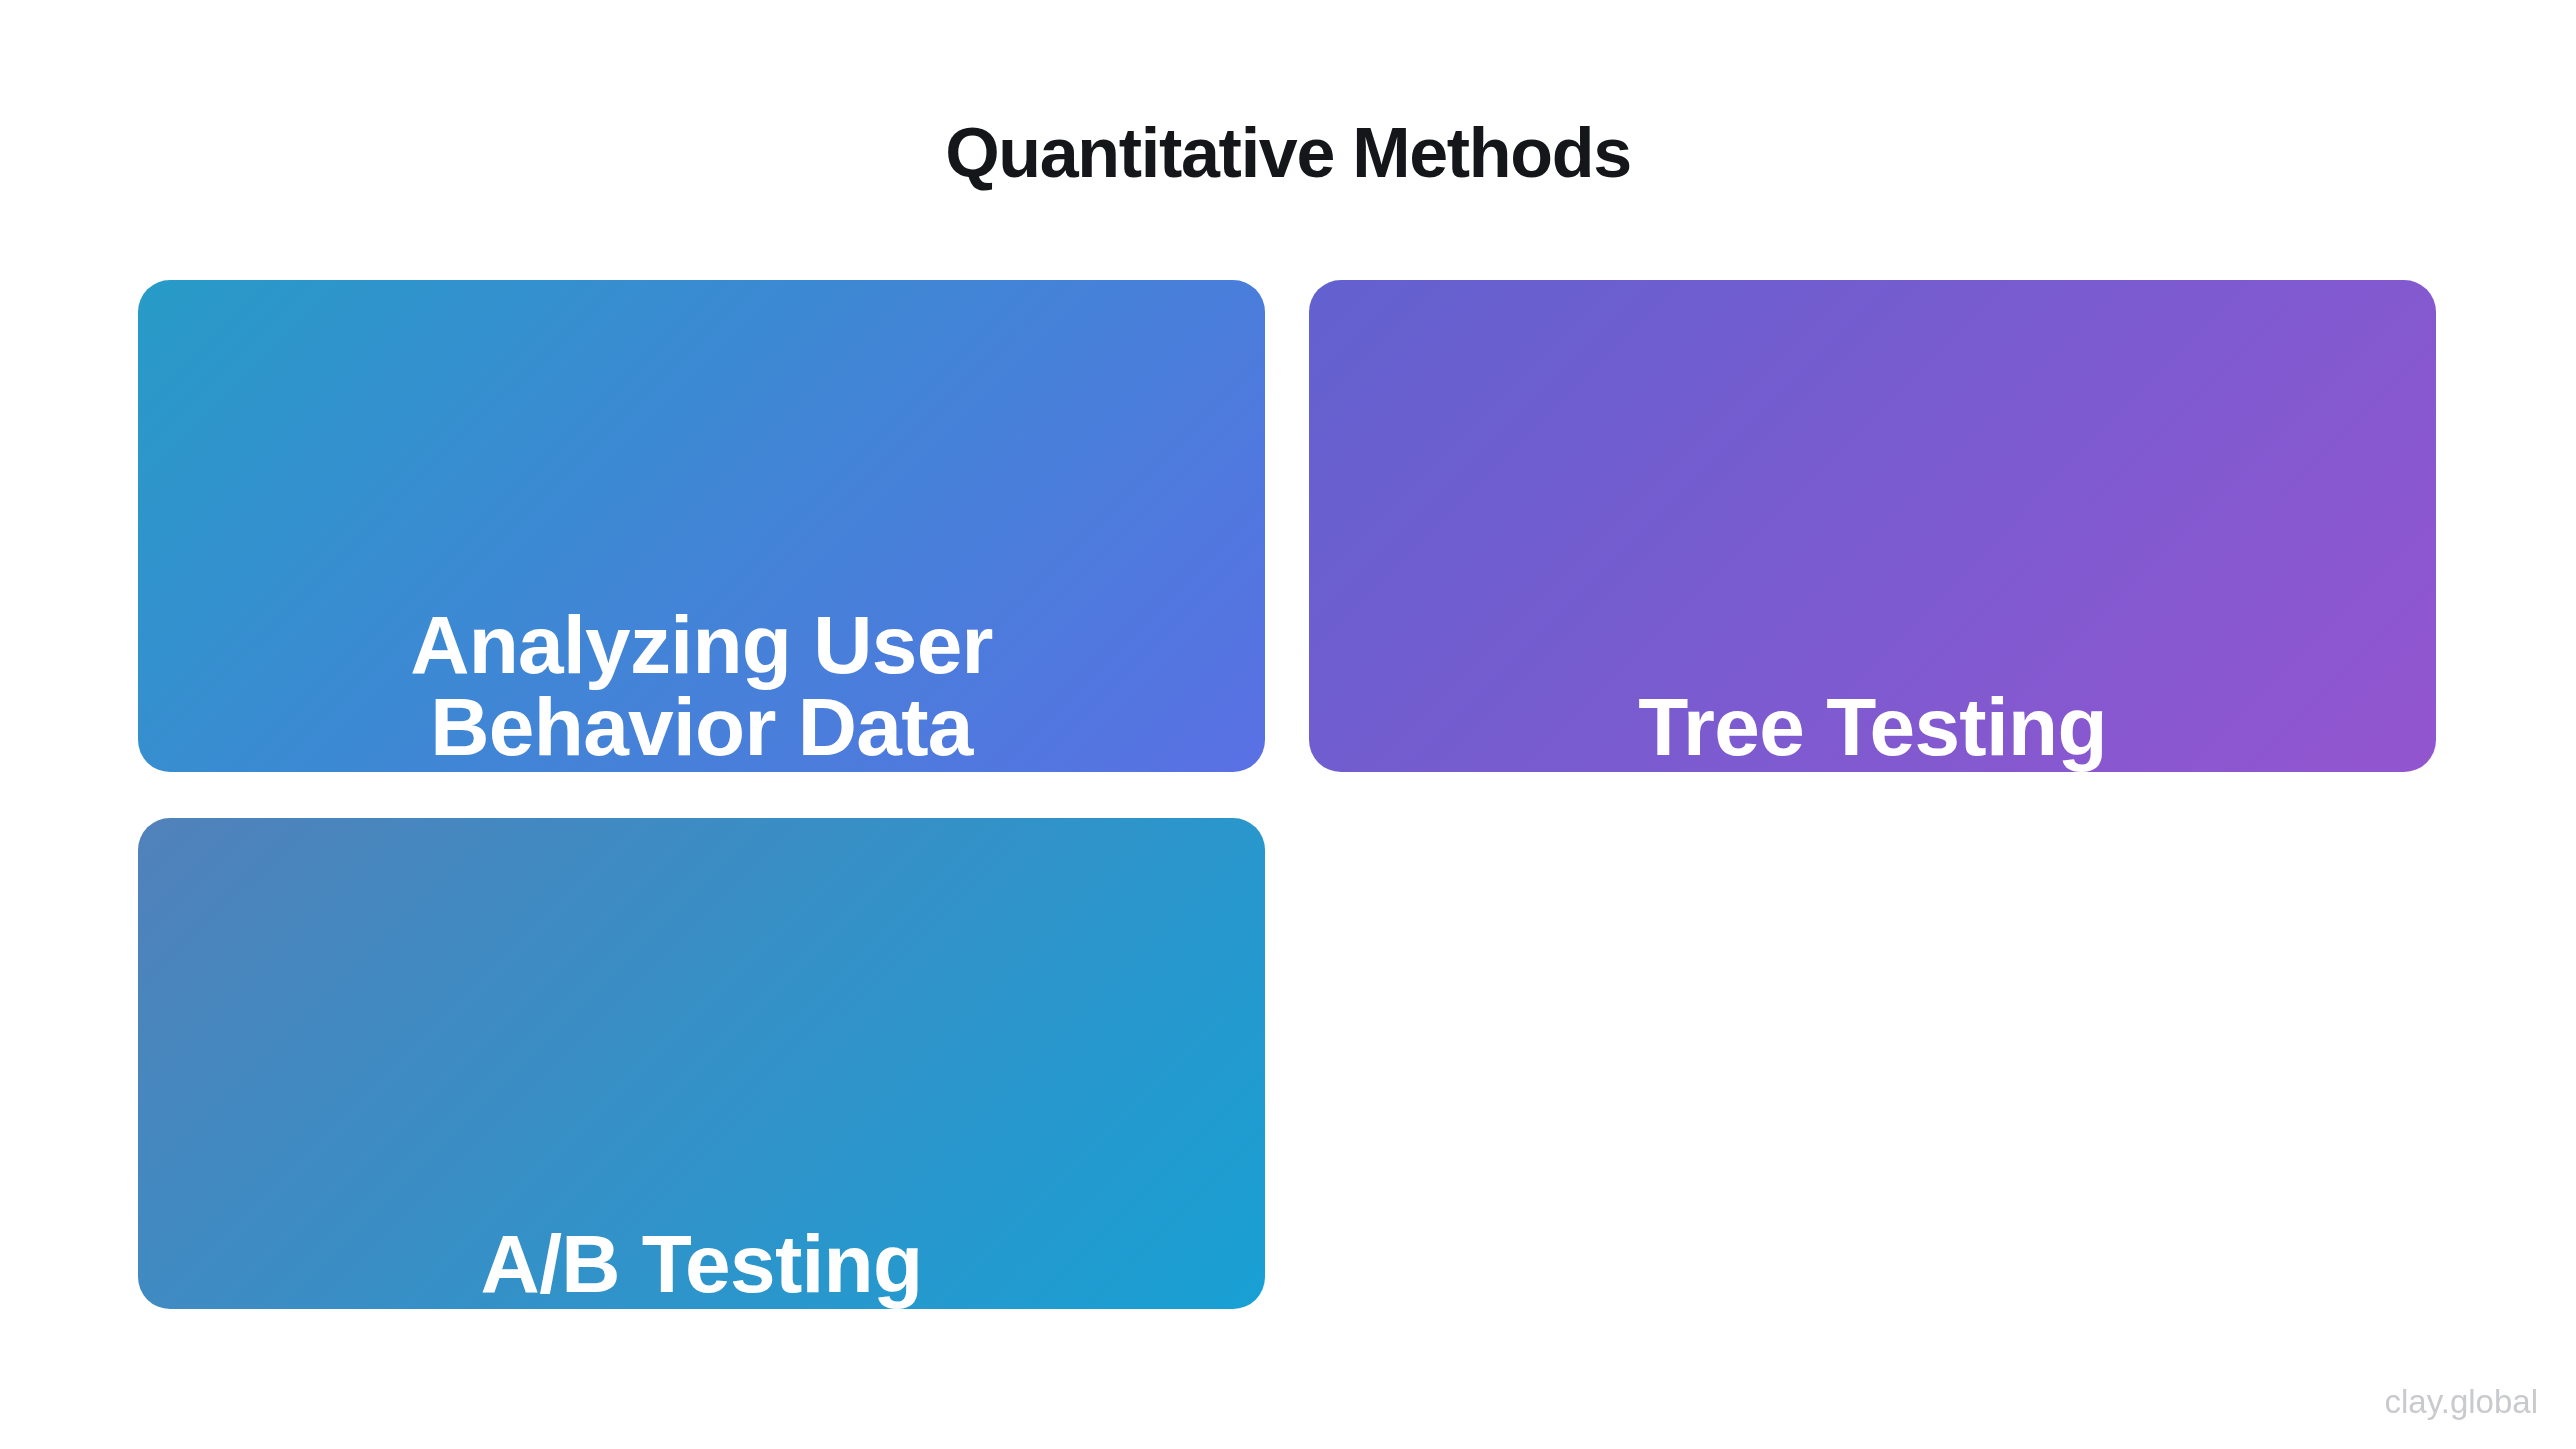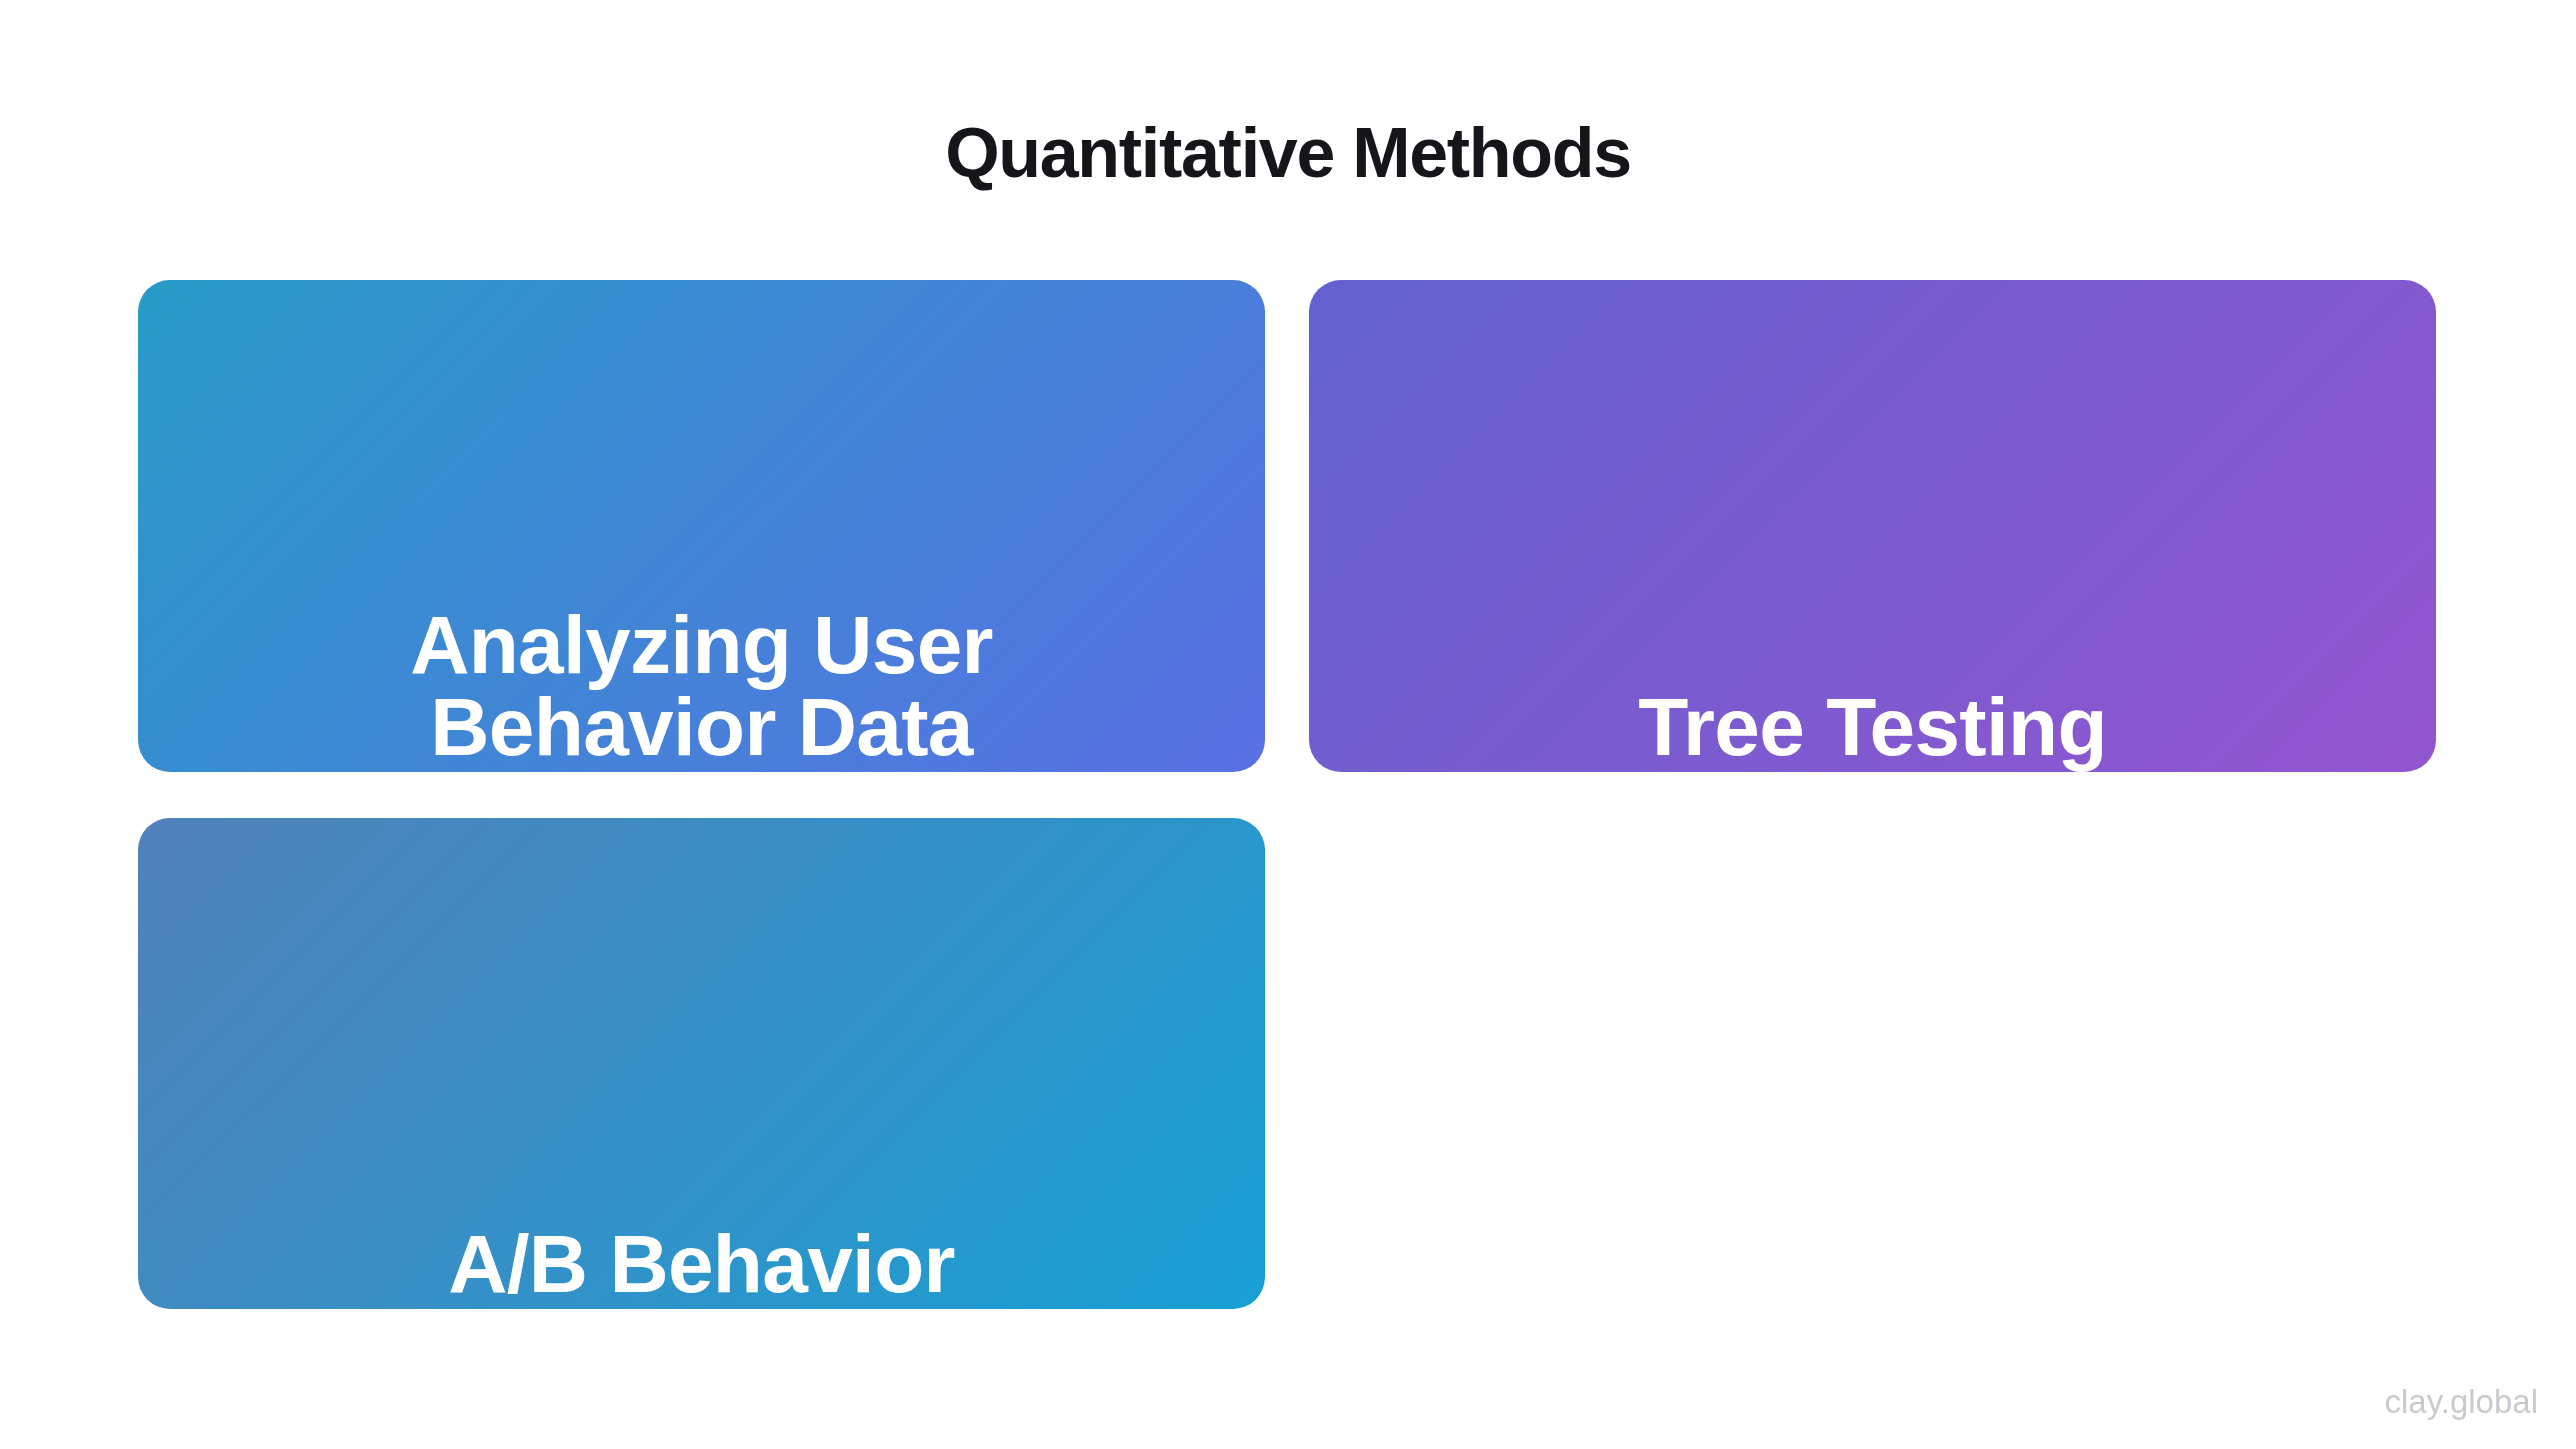--- a/index.html
+++ b/index.html
@@ -81,21 +81,21 @@
       <span class="card-label">Analyzing User
 Behavior Data</span>
     </div>
 
 
     <div class="card" style="background: linear-gradient(135deg, rgb(98, 97, 207) 0%, rgb(147, 85, 208) 100%);">
       <span class="card-label">Tree Testing</span>
     </div>
 
     <div class="card" style="background: linear-gradient(135deg, rgb(81, 129, 186) 0%, rgb(24, 160, 212) 100%);">
-      <span class="card-label">A/B Behavior</span>
+      <span class="card-label">A/B Testing</span>
     </div>
 
   </div>
 
   <div class="watermark" style="color: rgb(201, 202, 206);">clay.global</div>
 
 </div>
 
 
 </body></html>

